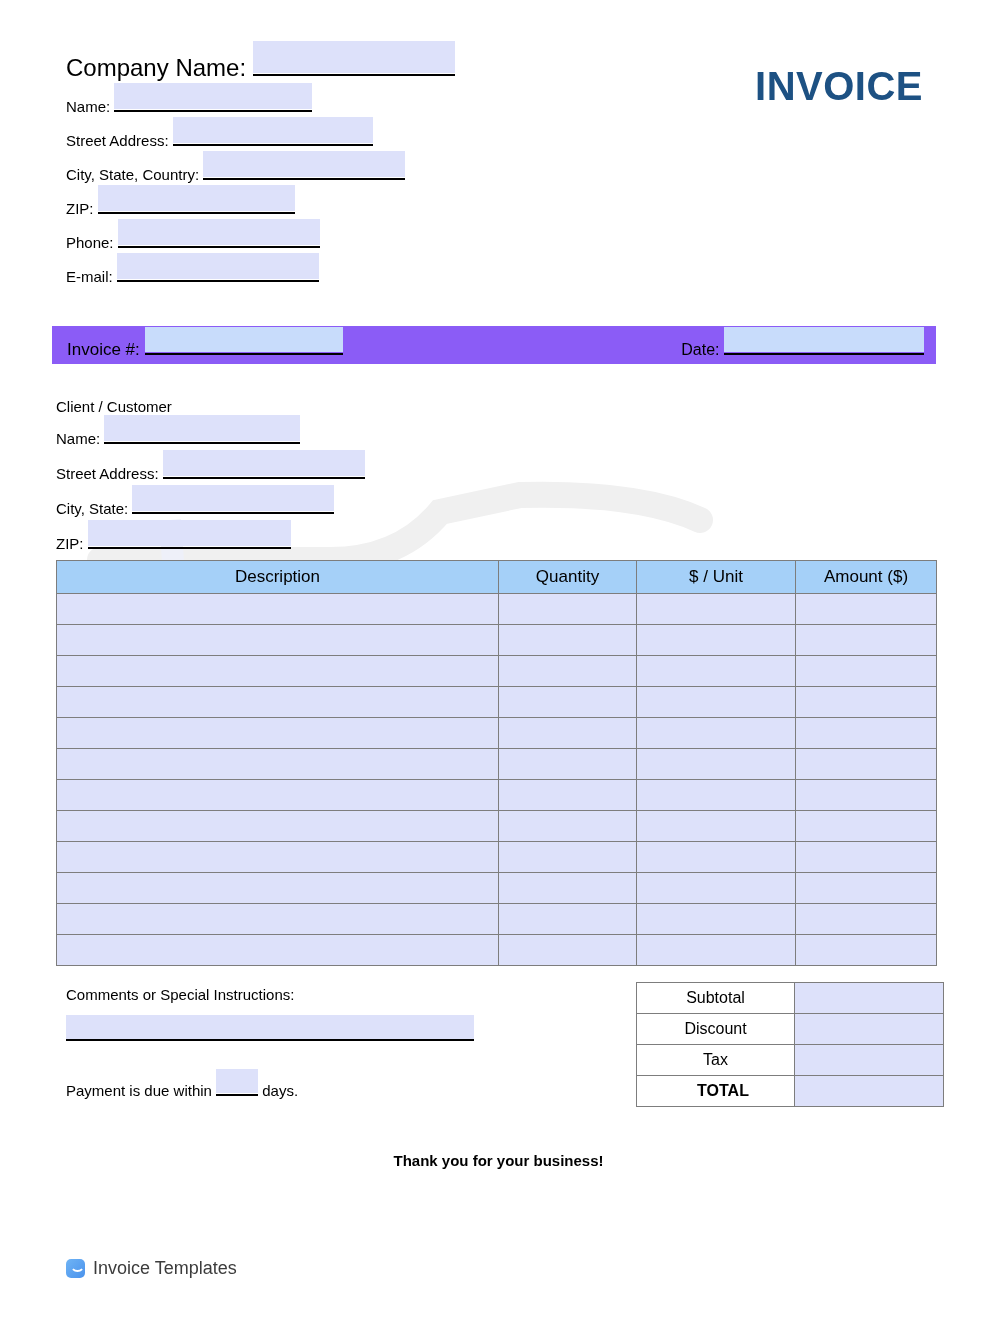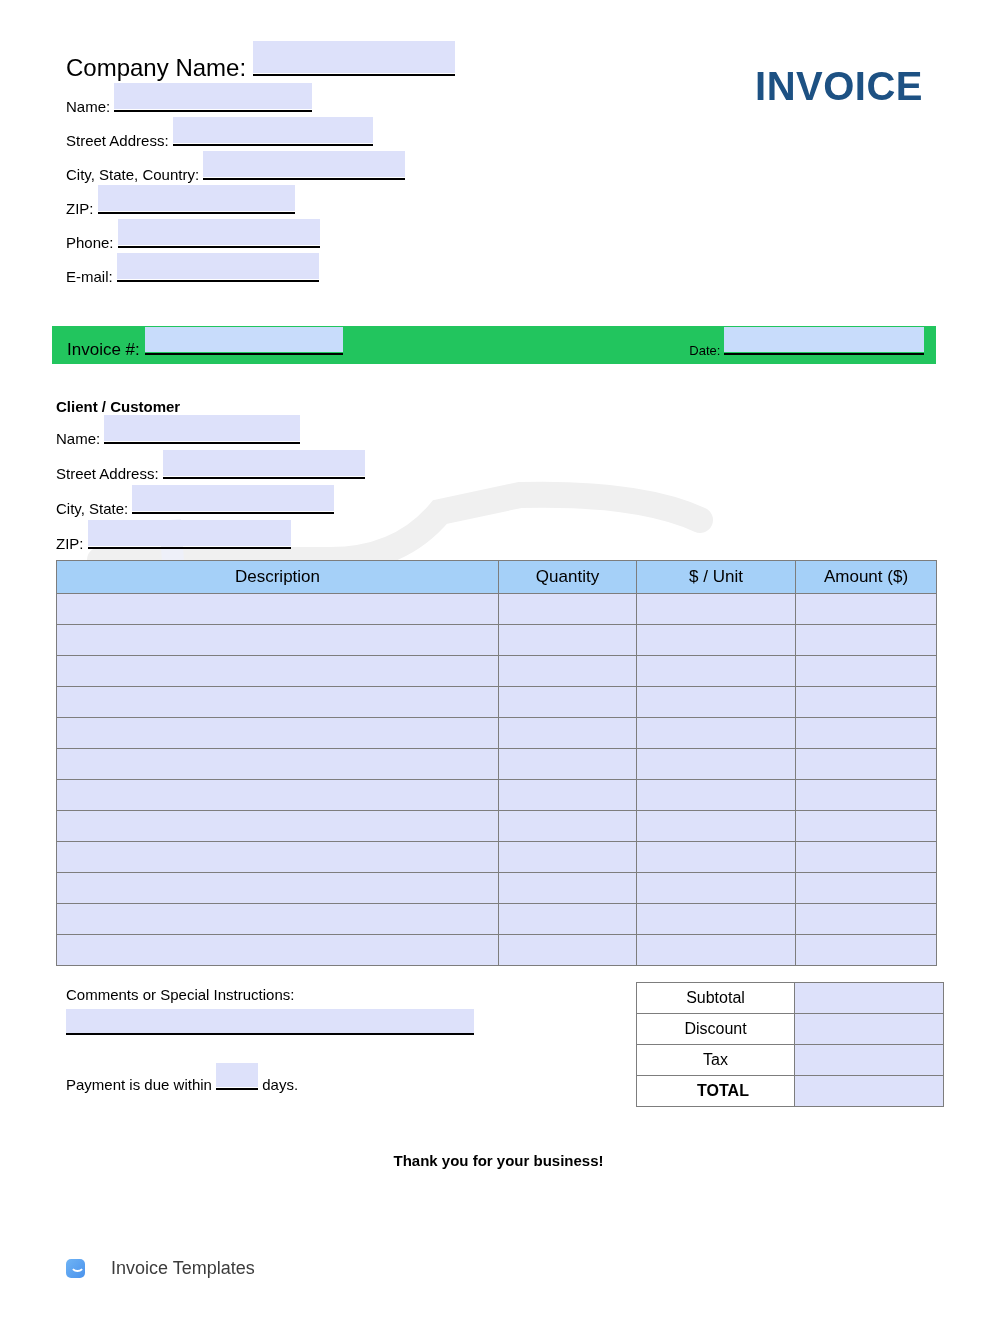--- a/index.html
+++ b/index.html
@@ -100,36 +100,36 @@
     position: absolute;
     left: 15px;
     top: 8px;
     font-size: 17px;
     white-space: nowrap;
   }
   #invoice-bar .bar-right {
     position: absolute;
     right: 12px;
     top: 8px;
-    font-size: 13px;
+    font-size: 16px;
     white-space: nowrap;
   }
   #invoice-bar .fld { height: 19px; }
   #invoice-bar .fld::before { height: 25px; background: #c8dcfb; }
 
   
   #client-block {
     position: absolute;
     left: 56px;
     top: 398px;
     z-index: 3;
   }
   #client-heading {
     font-size: 15px;
-    font-weight: bold;
+    font-weight: normal;
     margin-bottom: 10px;
   }
   .cl-row {
     font-size: 15px;
     line-height: 18px;
     white-space: nowrap;
     margin-bottom: 12px;
   }
 
   
@@ -163,21 +163,21 @@
 
   
   #comments-block {
     position: absolute;
     left: 66px;
     top: 986px;
     z-index: 3;
   }
   #comments-label {
     font-size: 15px;
-    margin-bottom: 6px;
+    margin-bottom: 12px;
   }
   #comments-field {
     position: relative;
     width: 408px;
     height: 24px;
     background: #dde1fa;
     border-bottom: 2px solid #000;
   }
   #payment-terms {
     margin-top: 38px;
@@ -225,21 +225,21 @@
     z-index: 3;
   }
 
   
   #footer-brand {
     position: absolute;
     left: 66px;
     top: 1258px;
     display: flex;
     align-items: center;
-    gap: 26px;
+    gap: 8px;
     z-index: 3;
   }
   #brand-logo {
     width: 19px;
     height: 19px;
     border-radius: 5px;
     background: linear-gradient(135deg, #6fb4f5 0%, #4a92ec 100%);
     position: relative;
     flex: 0 0 auto;
   }
@@ -314,21 +314,21 @@
     <div class="co-row">
       <span>E-mail:</span>
       <span class="fld" style="width:202px;"></span>
     </div>
   </div>
 
   <div id="invoice-title" style="color: rgb(29, 81, 131);">
     <div>INVOICE</div>
   </div>
 
-  <div id="invoice-bar" style="background: #22c55e;">
+  <div id="invoice-bar" style="background: #8b5cf6;">
     <div class="bar-left">
       <span>Invoice #:</span>
       <span class="fld" style="width:198px;"></span>
     </div>
     <div class="bar-right">
       <span>Date:</span>
       <span class="fld" style="width:200px;"></span>
     </div>
   </div>
 

